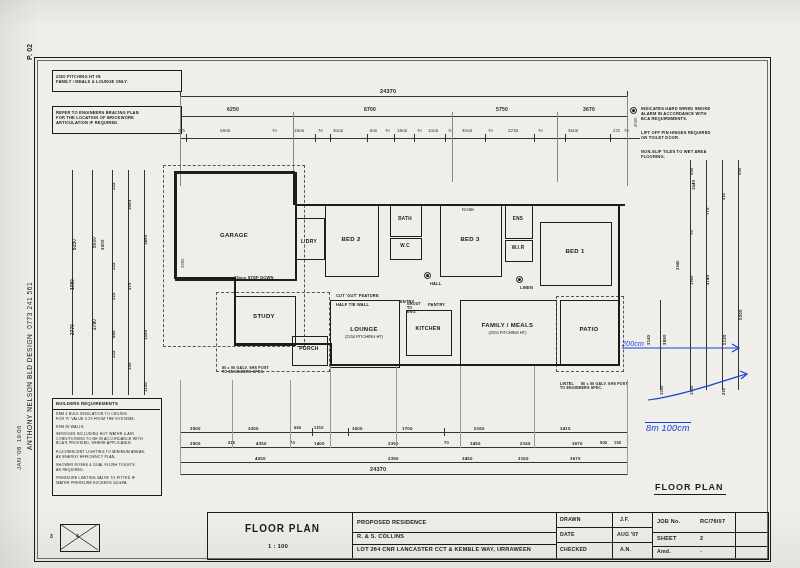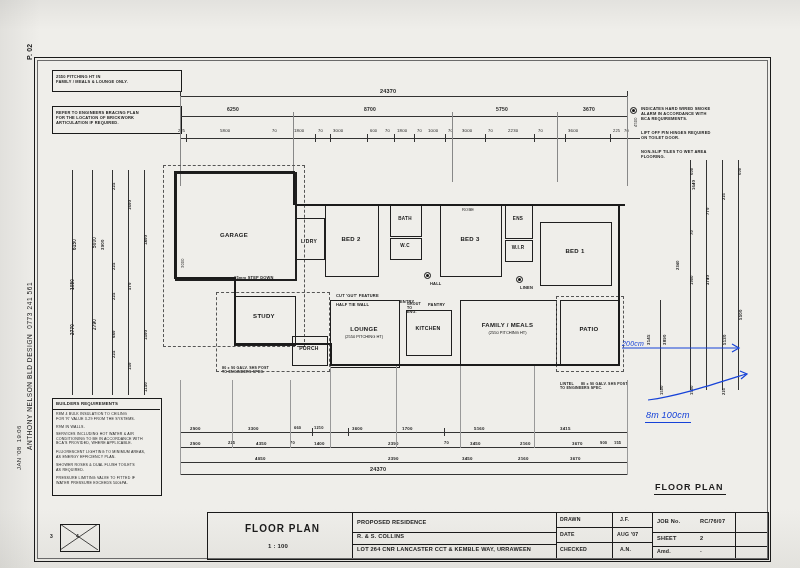--- a/index.html
+++ b/index.html
@@ -343,21 +343,21 @@
   <div class="dimv" style="left:180px;top:380px;height:95px;background:#999;"></div>
   <div class="dimv" style="left:232px;top:380px;height:68px;background:#999;"></div>
   <div class="dimv" style="left:290px;top:380px;height:68px;background:#999;"></div>
   <div class="dimv" style="left:330px;top:366px;height:82px;background:#999;"></div>
   <div class="dimv" style="left:396px;top:366px;height:82px;background:#999;"></div>
   <div class="dimv" style="left:460px;top:366px;height:82px;background:#999;"></div>
   <div class="dimv" style="left:534px;top:366px;height:82px;background:#999;"></div>
   <div class="dimv" style="left:627px;top:380px;height:95px;background:#999;"></div>
 
   <div class="txt blue" style="left:622px;top:340px;font-size:7px;font-style:italic;">200cm</div>
-  <div class="txt blue" style="left:646px;top:410px;font-size:9px;font-style:italic;">8m 100cm</div>
+  <div class="txt blue" style="left:646px;top:423px;font-size:9px;font-style:italic;">8m 100cm</div>
   <div class="bluestroke" style="left:645px;top:422px;width:46px;height:1px;"></div>
   <svg style="position:absolute;left:618px;top:338px;width:130px;height:70px;" viewBox="0 0 130 70">
     <path d="M4 10 L120 10" stroke="#1642d8" stroke-width="1.2" fill="none"></path>
     <path d="M114 6 L121 10 L114 14" stroke="#1642d8" stroke-width="1.2" fill="none"></path>
     <path d="M30 62 C60 58, 90 48, 128 36" stroke="#1642d8" stroke-width="1.2" fill="none"></path>
     <path d="M122 33 L129 36 L123 41" stroke="#1642d8" stroke-width="1.2" fill="none"></path>
   </svg>
 
   <div class="txt b big" style="left:655px;top:482px;">FLOOR PLAN</div>
   <div class="tb-line" style="left:654px;top:494px;width:72px;height:1px;"></div>

